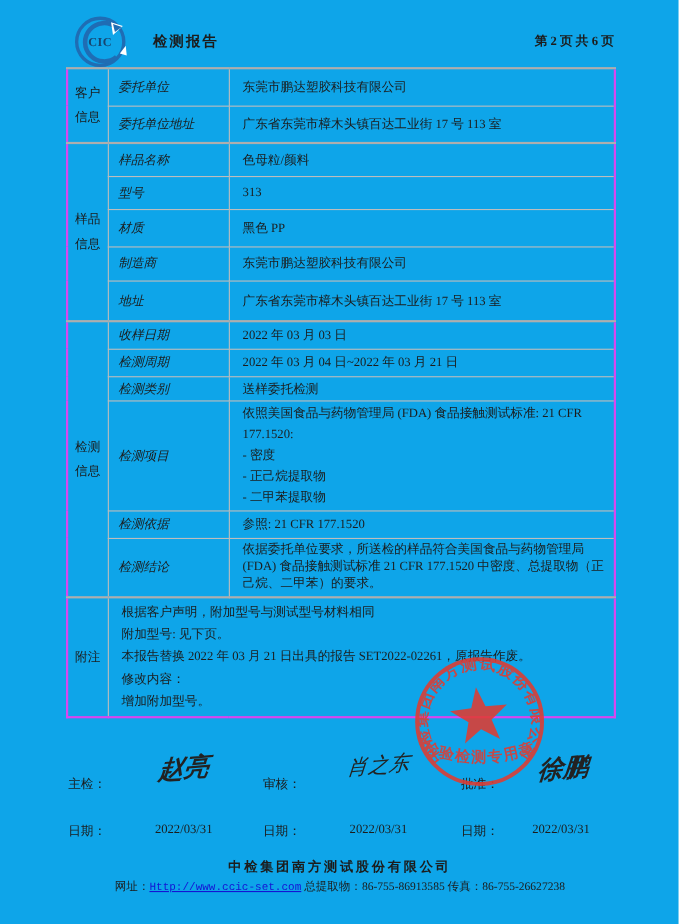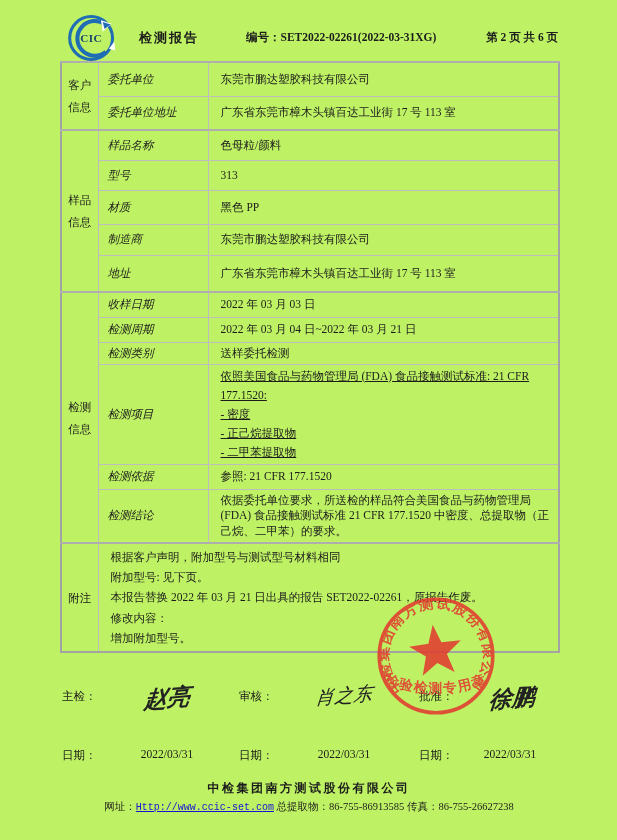--- a/index.html
+++ b/index.html
@@ -1,49 +1,49 @@
 <!DOCTYPE html>
 <html><head>
 <meta charset="utf-8">
 <style>
   * { margin:0; padding:0; box-sizing:border-box; }
   html,body { background:#ffffff; }
   .page {
-    position:relative; width:617px; height:840px; background:#bef264;
+    position:relative; width:617px; height:840px; background:#0ea5e9;
     font-family:"Liberation Serif","DejaVu Serif",serif; color:#1c1c1c;
     overflow:hidden;
   }
   .content { position:absolute; left:60px; top:0; width:498px; }
 
   
   .header { display:flex; align-items:center; padding-top:14px; height:61px; }
   .logo { width:64px; height:50px; flex:0 0 auto; }
   .title { font-weight:bold; font-size:13px; letter-spacing:2px; margin-left:15px; }
   .report-no { font-weight:bold; font-size:11.5px; margin-left:47px; white-space:nowrap; }
   .page-info { font-weight:bold; font-size:11.5px; margin-left:auto; white-space:nowrap; }
 
   
   table { border-collapse:collapse; table-layout:fixed; width:498px; }
   td { border:1px solid #bdbdbd; font-size:11.5px; vertical-align:middle; padding:3px 8px; }
   tr.secline td { border-top:2px solid #aeaeae; }
-  table { border:2px solid #a3a3a3; }
+  table { border:2px solid #d946ef; }
   td.sec { text-align:center; white-space:pre-line; line-height:22px; padding:3px 2px; }
   td.lbl { padding-left:9px;font-style:italic; }
   td.val { padding-left:12px; }
-  .multiline { line-height:19px; padding-top:2px; padding-bottom:2px;text-decoration:underline; }
+  .multiline { line-height:19px; padding-top:2px; padding-bottom:2px; }
   .conclusion { line-height:15.5px; }
   .notes div { line-height:20.2px; }
 
   
   .sig-area { position:relative; height:120px; }
   .sig-col { position:absolute; top:0; }
   .sig-col.c1 { left:0;   width:168px; }
   .sig-col.c2 { left:177px; width:168px; }
   .sig-col.c3 { left:357px; width:141px; }
-  .sig-role { position:absolute; top:36px; left:2px; font-size:11.5px; }
+  .sig-role { position:absolute; top:52px; left:2px; font-size:11.5px; }
   .autograph {
     position:absolute; top:30px; left:52px; width:110px; text-align:center;
     font-size:23px; font-weight:bold; font-style:italic; color:#222;
     transform:rotate(-5deg) skewX(-10deg); white-space:nowrap;
   }
   .c3 .autograph { left:40px; }
   .date-label { position:absolute; top:95px; left:2px; font-size:11.5px; }
   .date-value { position:absolute; top:95px; left:52px; width:110px; text-align:center; font-size:11.5px; }
   .c3 .date-value { left:45px; width:96px; }
 
@@ -65,21 +65,20 @@
     <div class="header">
       <svg class="logo" viewBox="0 0 70 56" aria-hidden="true">
         <circle cx="34" cy="28" r="24" fill="none" stroke="#1f6db4" stroke-width="3.4"></circle>
         <path d="M 50 13 A 19.5 19.5 0 1 0 50.5 43.5" fill="none" stroke="#1f6db4" stroke-width="4.6"></path>
         <polygon points="45,8 57,12 47,21" fill="#ffffff"></polygon>
         <polygon points="47,10 56,13 49,18" fill="#1f6db4"></polygon>
         <polygon points="54,40 60,32 61,42" fill="#ffffff"></polygon>
         <text x="34" y="32.5" text-anchor="middle" font-family="Liberation Serif, DejaVu Serif, serif" font-size="12.5" font-weight="bold" fill="#17456f" letter-spacing="0.5">CIC</text>
       </svg>
       <div class="title">检测报告</div>
-      <div class="report-no"><span>编号：</span><span>SET2022-02261(2022-03-31XG)</span></div>
       <div class="page-info">第 2 页 共 6 页</div>
     </div>
 
     <table>
       <colgroup>
           <col style="width:37px">
           <col style="width:110px">
           <col style="width:351px">
         </colgroup>
 

